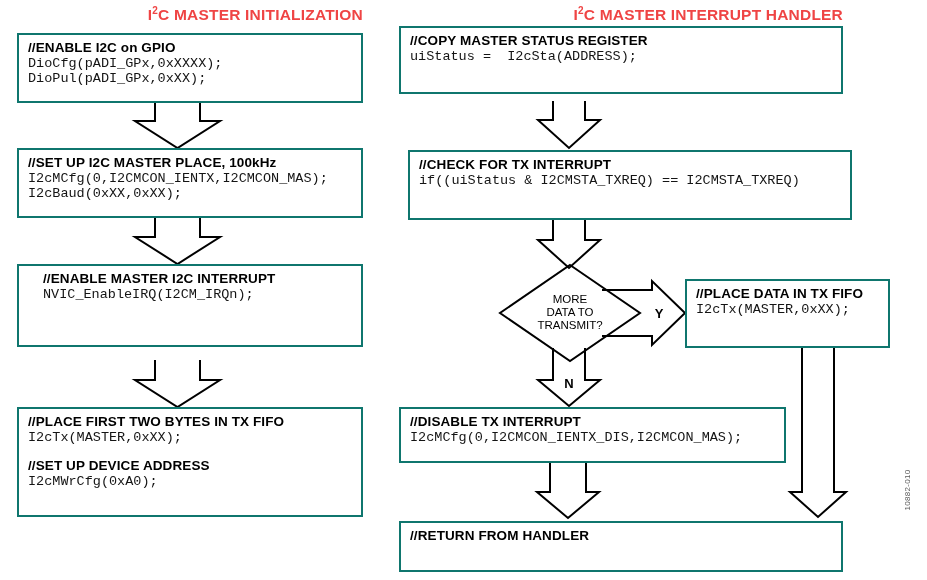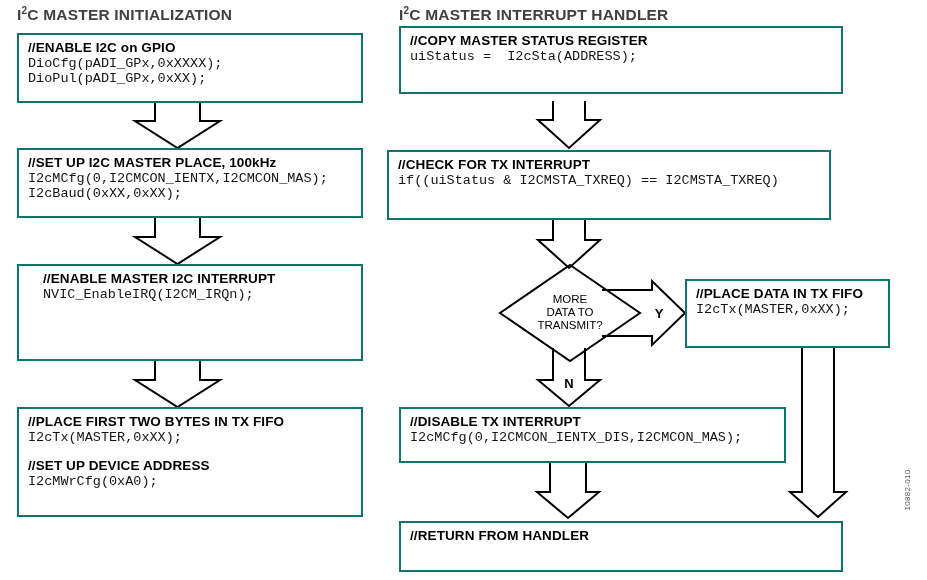--- a/index.html
+++ b/index.html
@@ -5,25 +5,25 @@
   html,body{margin:0;padding:0;background:#ffffff;}
   #canvas{
     position:relative;
     width:927px;height:580px;
     background:#ffffff;
     font-family:"Liberation Sans",sans-serif;
     overflow:hidden;
   }
   .col-title{
     position:absolute;
-    text-align:left;
+    text-align:right;
     font-weight:bold;
     font-size:15.5px;
     letter-spacing:0.2px;
-    color:#404040;
+    color:#ef4444;
     white-space:nowrap;
   }
   .col-title sup{font-size:10px;line-height:0;}
   .fbox{
     position:absolute;
     box-sizing:border-box;
     background:#ffffff;
     border:2px solid #0f766e;
     padding:5px 9px;
   }
@@ -111,38 +111,38 @@
     <p class="c">DioCfg(pADI_GPx,0xXXXX);</p>
     <p class="c">DioPul(pADI_GPx,0xXX);</p>
   </div>
 
   <div class="fbox" style="left:17px;top:148px;width:346px;height:70px;">
     <p class="h">//SET UP I2C MASTER PLACE, 100kHz</p>
     <p class="c">I2cMCfg(0,I2CMCON_IENTX,I2CMCON_MAS);</p>
     <p class="c">I2cBaud(0xXX,0xXX);</p>
   </div>
 
-  <div class="fbox" style="left:17px;top:264px;width:346px;height:97px;padding-left:24px;">
+  <div class="fbox" style="left:17px;top:264px;width:346px;height:83px;padding-left:24px;">
     <p class="h">//ENABLE MASTER I2C INTERRUPT</p>
     <p class="c">NVIC_EnableIRQ(I2CM_IRQn);</p>
   </div>
 
   <div class="fbox" style="left:17px;top:407px;width:346px;height:110px;">
     <p class="h">//PLACE FIRST TWO BYTES IN TX FIFO</p>
     <p class="c">I2cTx(MASTER,0xXX);</p>
     <p class="h sec2">//SET UP DEVICE ADDRESS</p>
     <p class="c">I2cMWrCfg(0xA0);</p>
   </div>
 
   <div class="fbox" style="left:399px;top:26px;width:444px;height:68px;">
     <p class="h">//COPY MASTER STATUS REGISTER</p>
     <p class="c">uiStatus =  I2cSta(ADDRESS);</p>
   </div>
 
-  <div class="fbox" style="left:387px;top:150px;width:444px;height:70px;">
+  <div class="fbox" style="left:408px;top:150px;width:444px;height:70px;">
     <p class="h">//CHECK FOR TX INTERRUPT</p>
     <p class="c">if((uiStatus &amp; I2CMSTA_TXREQ) == I2CMSTA_TXREQ)</p>
   </div>
 
   <div class="diamond-label" style="left:500px;top:293px;width:140px;">
     <div>MORE</div>
     <div>DATA TO</div>
     <div>TRANSMIT?</div>
   </div>
 

